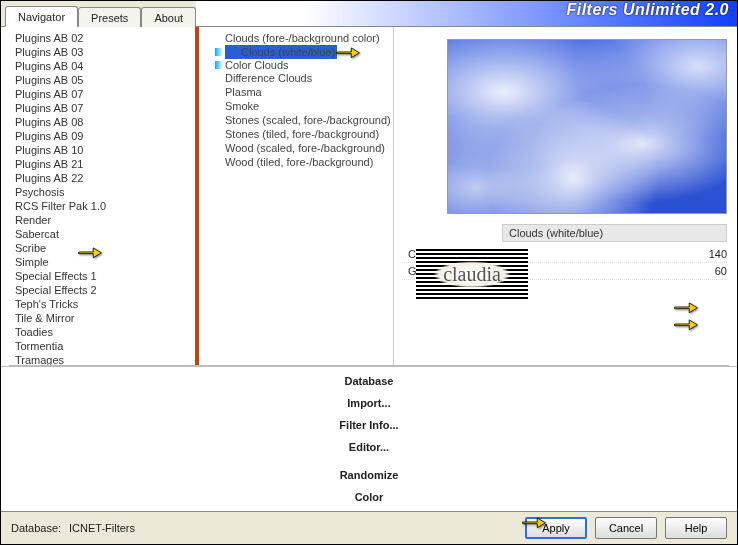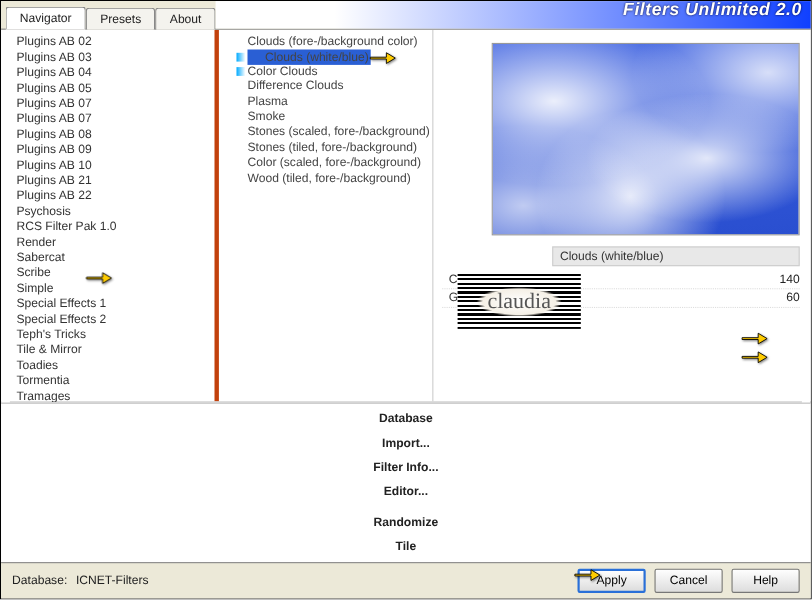--- a/index.html
+++ b/index.html
@@ -274,21 +274,21 @@
         </div>
         <div class="row-ind">
           <span class="icn" style="background: linear-gradient(90deg, rgb(0, 170, 255), rgb(255, 255, 255));"></span>
           <span style="color: rgb(68, 68, 68);">Color Clouds</span>
         </div>
         <div class="list-item">Difference Clouds</div>
         <div class="list-item">Plasma</div>
         <div class="list-item">Smoke</div>
         <div class="list-item">Stones (scaled, fore-/background)</div>
         <div class="list-item">Stones (tiled, fore-/background)</div>
-        <div class="list-item">Color (scaled, fore-/background)</div>
+        <div class="list-item">Wood (scaled, fore-/background)</div>
         <div class="list-item">Wood (tiled, fore-/background)</div>
       </div>
 
     <div class="col3">
       <div class="preview"></div>
       <div class="param-title">Clouds (white/blue)</div>
       <div id="param-rows">
           <div class="param-row">
             <span class="param-label">Cloud Type</span>
             <span class="param-val">140</span>
@@ -303,21 +303,21 @@
 
   <div class="hr"></div>
 
   <div class="toolbar">
     <span class="link-btn">Database</span>
     <span class="link-btn">Import...</span>
     <span class="link-btn">Filter Info...</span>
     <span class="link-btn">Editor...</span>
     <span class="spacer"></span>
     <span class="link-btn">Randomize</span>
-    <span class="link-btn">Tile</span>
+    <span class="link-btn">Color</span>
   </div>
 
   <div class="status-bar">
     <div class="status-left">
       <div class="status-row">
         <span class="status-lbl">Database:</span>
         <span class="status-val">ICNET-Filters</span>
       </div>
     </div>
     <div class="dlg-buttons">

